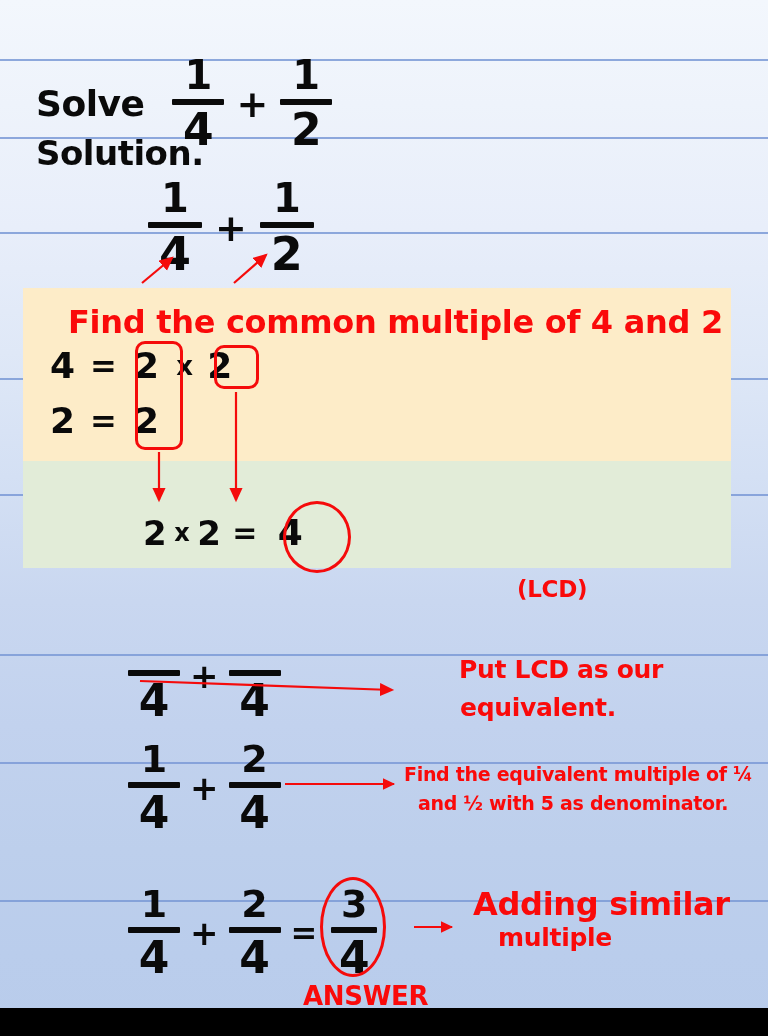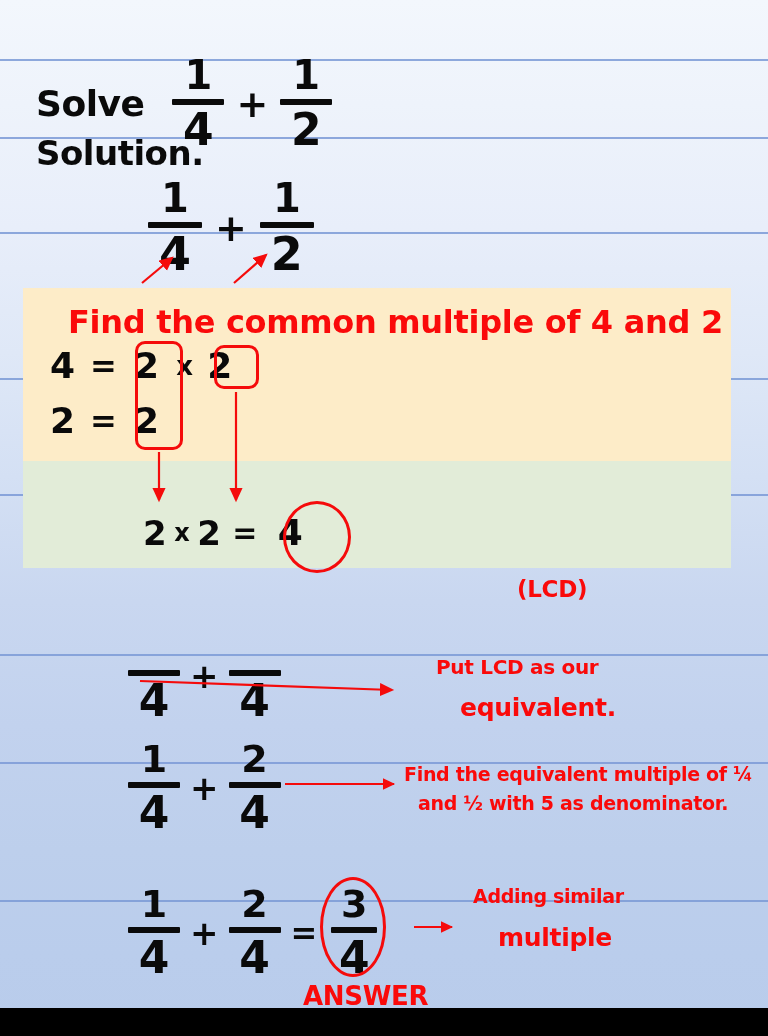--- a/index.html
+++ b/index.html
@@ -247,21 +247,21 @@
       </span>
       <span class="op" style="font-size:34px; margin:0 10px;">+</span>
       <span class="frac empty-num">
         <span class="num" style="font-size:38px;">&nbsp;</span>
         <span class="bar" style="width:52px; height:6px;"></span>
         <span class="den" style="font-size:44px;">4</span>
       </span>
     </div>
   </div>
 
-  <div class="abs red" style="left:436px; top:655px; font-size:20px;">Put LCD as our</div>
+  <div class="abs red" style="left:459px; top:655px; font-size:25px;">Put LCD as our</div>
   <div class="abs red" style="left:460px; top:693px; font-size:25px;">equivalent.</div>
 
   <div class="abs" style="left:128px; top:740px;">
     <div class="eqrow">
       <span class="frac">
         <span class="num" style="font-size:38px;">1</span>
         <span class="bar" style="width:52px; height:6px;"></span>
         <span class="den" style="font-size:44px;">4</span>
       </span>
       <span class="op" style="font-size:34px; margin:0 10px;">+</span>
@@ -295,21 +295,21 @@
         <span class="bar" style="width:46px; height:6px;"></span>
         <span class="den" style="font-size:44px;">4</span>
       </span>
     </div>
   </div>
 
   <div class="redcircle" style="left:320px; top:877px; width:66px; height:100px;"></div>
 
   <div class="abs red" style="left:303px; top:981px; font-size:26px;">ANSWER</div>
 
-  <div class="abs red" style="left:473px; top:885px; font-size:19px;">Adding similar</div>
+  <div class="abs red" style="left:473px; top:885px; font-size:32px;">Adding similar</div>
   <div class="abs red" style="left:498px; top:923px; font-size:25px;">multiple</div>
 
   <svg id="arrows" viewBox="0 0 768 1036">
     <defs>
       <marker id="ah" markerWidth="7" markerHeight="7" refX="5.5" refY="3" orient="auto">
         <path d="M0,0 L6.5,3 L0,6 z" fill="#f50b0b"></path>
       </marker>
       <marker id="ahs" markerWidth="6" markerHeight="6" refX="5" refY="2.6" orient="auto">
         <path d="M0,0 L5.5,2.6 L0,5.2 z" fill="#f50b0b"></path>
       </marker>

